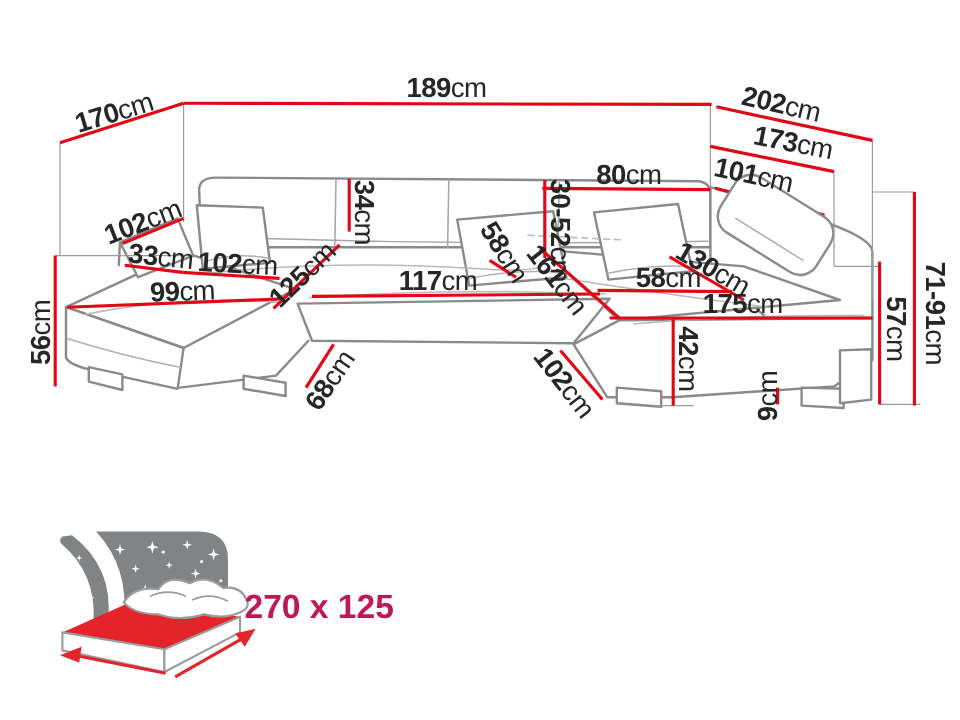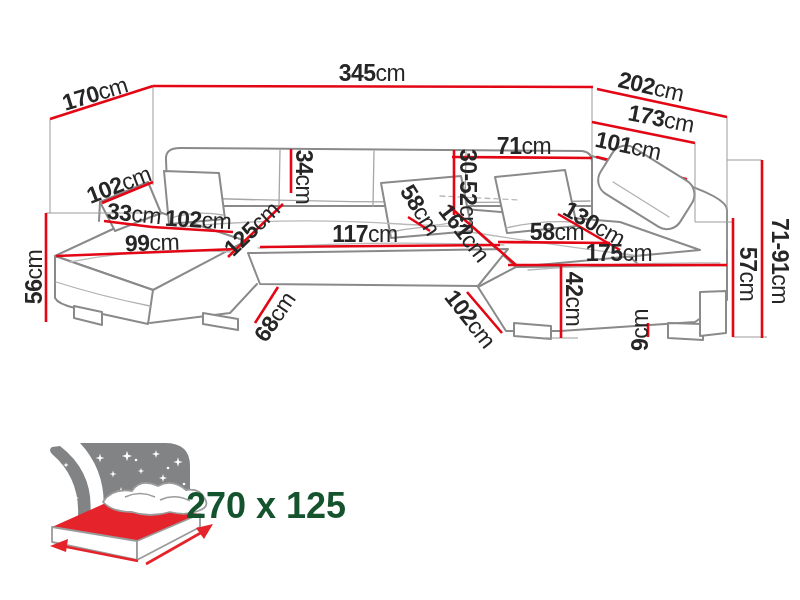--- a/index.html
+++ b/index.html
@@ -8,22 +8,22 @@
     font-family:"Liberation Sans", sans-serif;
   }
   .stage svg{position:absolute;left:0;top:0;}
   .dim{
     position:absolute;white-space:nowrap;color:#262626;font-size:23px;line-height:1;
     transform-origin:center center;
   }
   .dim .num{font-weight:bold;letter-spacing:-0.5px;}
   .dim .unit{font-weight:normal;letter-spacing:-0.5px;}
   .bed-size{
-    position:absolute;white-space:nowrap;color:#14532d;font-weight:bold;
-    font-size:36px;letter-spacing:0px;line-height:1;
+    position:absolute;white-space:nowrap;color:#be185d;font-weight:bold;
+    font-size:28px;letter-spacing:0px;line-height:1;
   }
 </style>
 </head>
 <body>
 
 <div class="stage">
 
   <svg width="800" height="600" viewBox="0 0 800 600">
 
     <g stroke="#8a8a8a" stroke-width="2" fill="none" stroke-linejoin="round" stroke-linecap="round">
@@ -167,33 +167,33 @@
         <line x1="146" y1="564" x2="204" y2="531"></line>
         <path d="M213,524 L196,528 L204,539 Z" stroke="none"></path>
       </g>
     </g>
   </svg>
 
   <div class="dim" style="left:95px;top:94px;transform:translate(-50%,-50%) rotate(-17deg);">
     <span class="num">170</span><span class="unit">cm</span>
   </div>
   <div class="dim" style="left:372px;top:73px;transform:translate(-50%,-50%);">
-    <span class="num">345</span><span class="unit">cm</span>
+    <span class="num">189</span><span class="unit">cm</span>
   </div>
   <div class="dim" style="left:651px;top:87px;transform:translate(-50%,-50%) rotate(13deg);">
     <span class="num">202</span><span class="unit">cm</span>
   </div>
   <div class="dim" style="left:661px;top:119px;transform:translate(-50%,-50%) rotate(11deg);">
     <span class="num">173</span><span class="unit">cm</span>
   </div>
   <div class="dim" style="left:628px;top:146px;transform:translate(-50%,-50%) rotate(12deg);">
     <span class="num">101</span><span class="unit">cm</span>
   </div>
   <div class="dim" style="left:524px;top:146px;transform:translate(-50%,-50%);">
-    <span class="num">71</span><span class="unit">cm</span>
+    <span class="num">80</span><span class="unit">cm</span>
   </div>
   <div class="dim" style="left:467px;top:192px;transform:translate(-50%,-50%) rotate(90deg);">
     <span class="num">30-52</span><span class="unit">cm</span>
   </div>
   <div class="dim" style="left:303px;top:177px;transform:translate(-50%,-50%) rotate(90deg);">
     <span class="num">34</span><span class="unit">cm</span>
   </div>
   <div class="dim" style="left:119px;top:185px;transform:translate(-50%,-50%) rotate(-21deg);">
     <span class="num">102</span><span class="unit">cm</span>
   </div>

